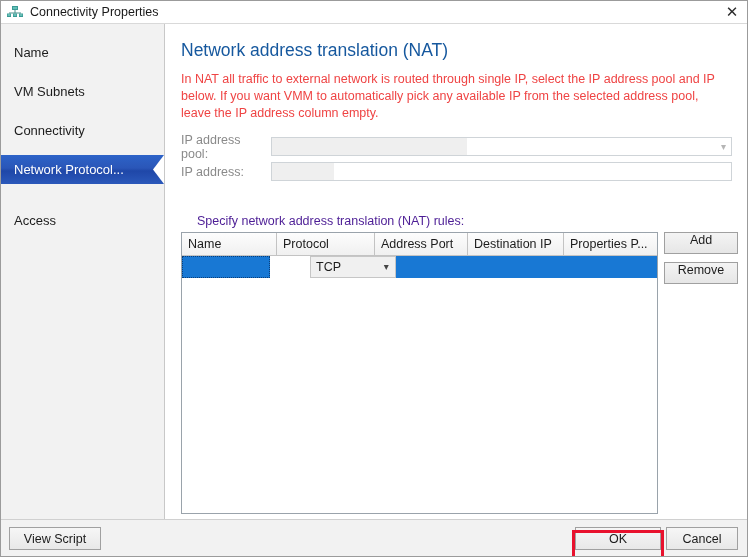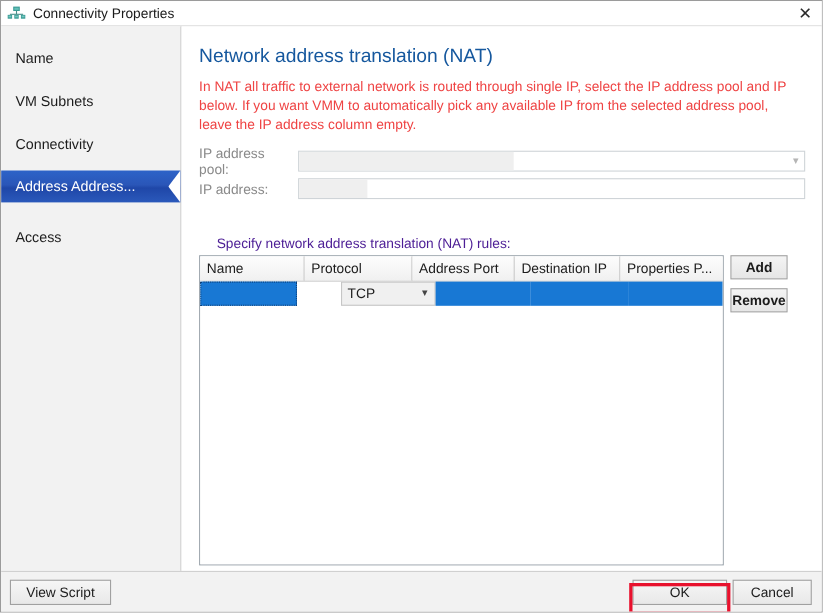--- a/index.html
+++ b/index.html
@@ -245,32 +245,30 @@
     line-height: 11px;
   }
   .grid-blank {
     height: 238px;
     background: #ffffff;
   }
 
   
   .side-btn {
     position: absolute;
-    width: 52px;
+    width: 74px;
     height: 22px;
     box-sizing: border-box;
     border: 1px solid #a0a0a0;
     background: linear-gradient(to bottom, #f4f4f4 0%, #e6e6e6 100%);
     font-size: 12.5px;
     color: #1c1c1c;
     display: flex;
-    align-items: center;
     justify-content: center;
     cursor: default;
-    font-weight: bold;
   }
 
   
   .footer {
     position: absolute;
     left: 0;
     top: 518px;
     width: 746px;
     height: 37px;
     background: #f2f2f2;
@@ -331,29 +329,29 @@
 
       <div class="nav-item" style="top:53px;">
         <span>VM Subnets</span>
       </div>
 
       <div class="nav-item" style="top:92px;">
         <span>Connectivity</span>
       </div>
 
       <div class="nav-item selected" style="top:131px;">
-        <span>Address Address...</span>
+        <span>Network Protocol...</span>
         <span class="nav-notch">
           <svg width="11" height="29" viewBox="0 0 11 29">
             <polygon points="11,0 11,29 0,14.5" fill="#ffffff"></polygon>
           </svg>
         </span>
       </div>
 
-      <div class="nav-item" style="top:170px;align-items:flex-end;">
+      <div class="nav-item" style="top:182px;">
         <span>Access</span>
       </div>
     </div>
 
     <div class="content">
 
       <div class="panel-title">Network address translation (NAT)</div>
       <div class="panel-desc">In NAT all traffic to external network is routed through single IP, select the IP address pool and IP below. If you want VMM to automatically pick any available IP from the selected address pool, leave the IP address column empty.</div>
 
       <div class="field-row" style="top:112px;">

